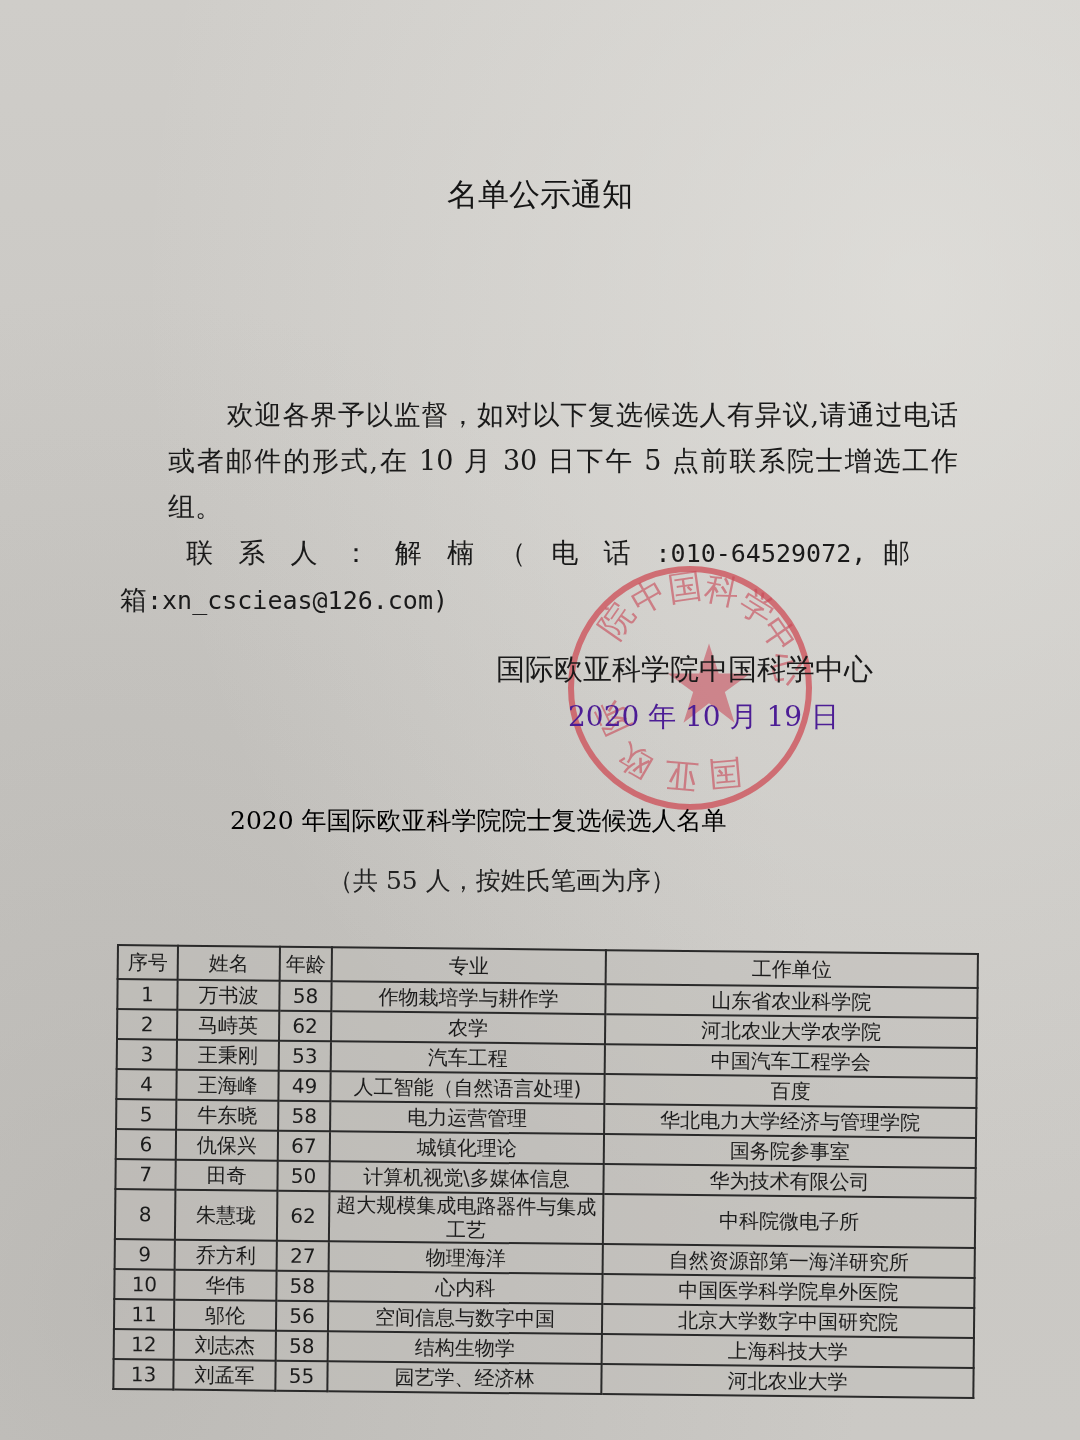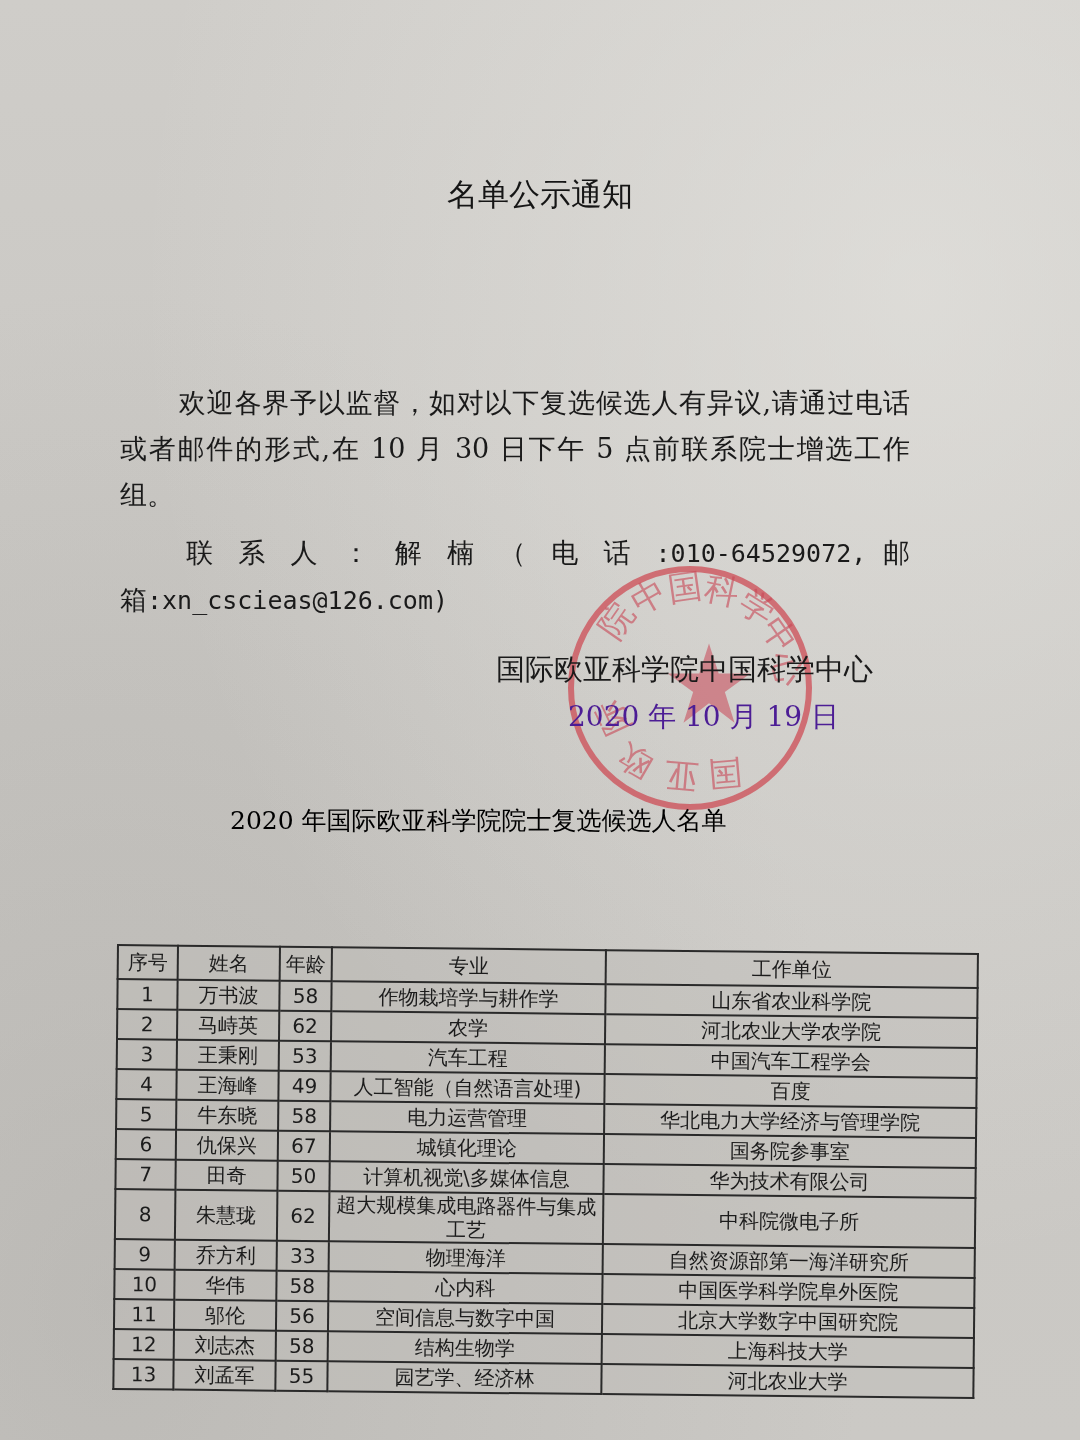--- a/index.html
+++ b/index.html
@@ -22,21 +22,21 @@
     }
     .title.l1 { top: 100px; }
     .title.l2 { top: 147px; margin-top: 27px; }
     .para {
       position: absolute; left: 120px; width: 790px;
       font-size: 27px; line-height: 46px; color: #1a1a1a;
       text-align: justify;
     }
     .para .indent { display: inline-block; width: 58px; }
     .p1 { top: 236px; }
-    .p2 { top: 380px; }
+    .p2 { top: 392px; margin-left: 48px; }
     .p3 { top: 510px; letter-spacing: 0px; margin-top: 20px; }
     .contact-spaced { letter-spacing: 17px; }
     .mono { font-family: "DejaVu Sans Mono", "Liberation Mono", monospace; font-size: 25px; letter-spacing: 0; }
 
     .seal {
       position: absolute; left: 568px; top: 566px; width: 244px; height: 244px;
       border: 6px solid rgba(205,70,80,0.72); border-radius: 50%;
       box-sizing: border-box;
     }
     .seal-star {
@@ -110,20 +110,21 @@
   <div class="seal-text" style="left:770px; top:646px; transform:rotate(75deg);">心</div>
   <div class="seal-text" style="left:596px; top:694px; transform:rotate(-115deg);">际</div>
   <div class="seal-text" style="left:618px; top:738px; transform:rotate(-150deg);">欧</div>
   <div class="seal-text" style="left:664px; top:752px; transform:rotate(-175deg);">亚</div>
   <div class="seal-text" style="left:708px; top:750px; transform:rotate(175deg);">国</div>
 
   <div class="sign-org">国际欧亚科学院中国科学中心</div>
   <div class="sign-date">2020 年 10 月 19 日</div>
 
   <div class="list-title">2020 年国际欧亚科学院院士复选候选人名单</div>
+  <div class="list-sub">（共 55 人，按姓氏笔画为序）</div>
 
   <table class="cand">
     <thead>
       <tr>
         <th class="c-no">序号</th>
         <th class="c-name">姓名</th>
         <th class="c-age">年龄</th>
         <th class="c-major">专业</th>
         <th class="c-org">工作单位</th>
       </tr>
@@ -181,21 +182,21 @@
       <tr>
         <td class="tall">8</td>
         <td class="tall">朱慧珑</td>
         <td class="tall">62</td>
         <td class="tall">超大规模集成电路器件与集成工艺</td>
         <td class="tall">中科院微电子所</td>
       </tr>
       <tr>
         <td>9</td>
         <td>乔方利</td>
-        <td>33</td>
+        <td>27</td>
         <td>物理海洋</td>
         <td>自然资源部第一海洋研究所</td>
       </tr>
       <tr>
         <td>10</td>
         <td>华伟</td>
         <td>58</td>
         <td>心内科</td>
         <td>中国医学科学院阜外医院</td>
       </tr>

